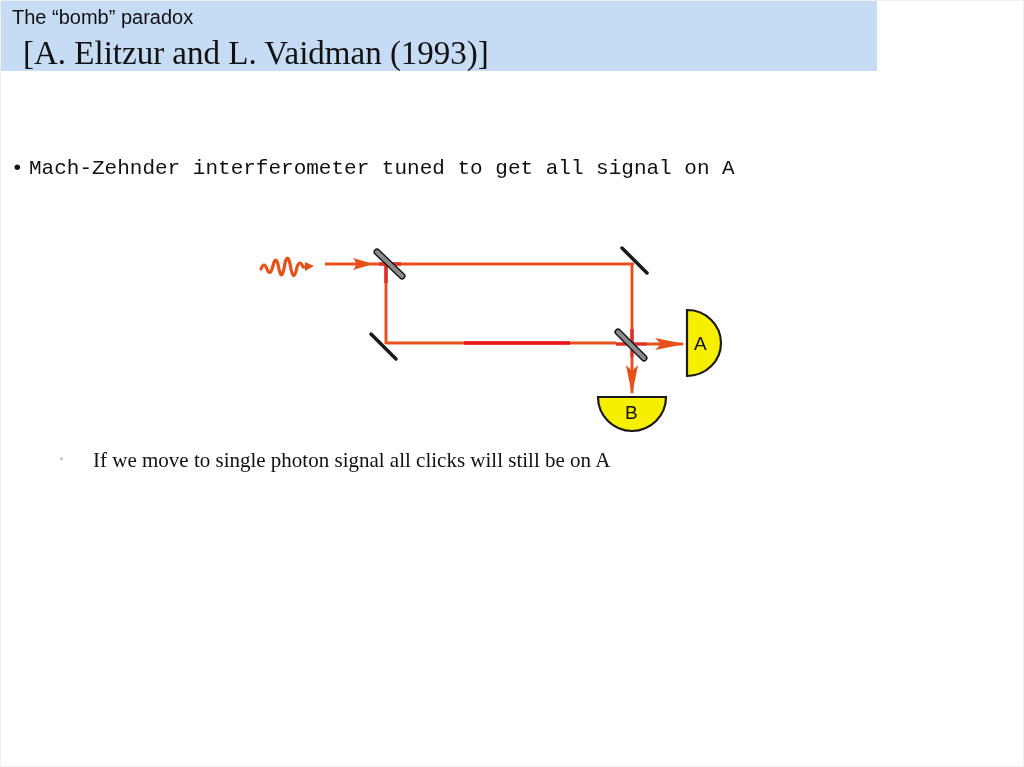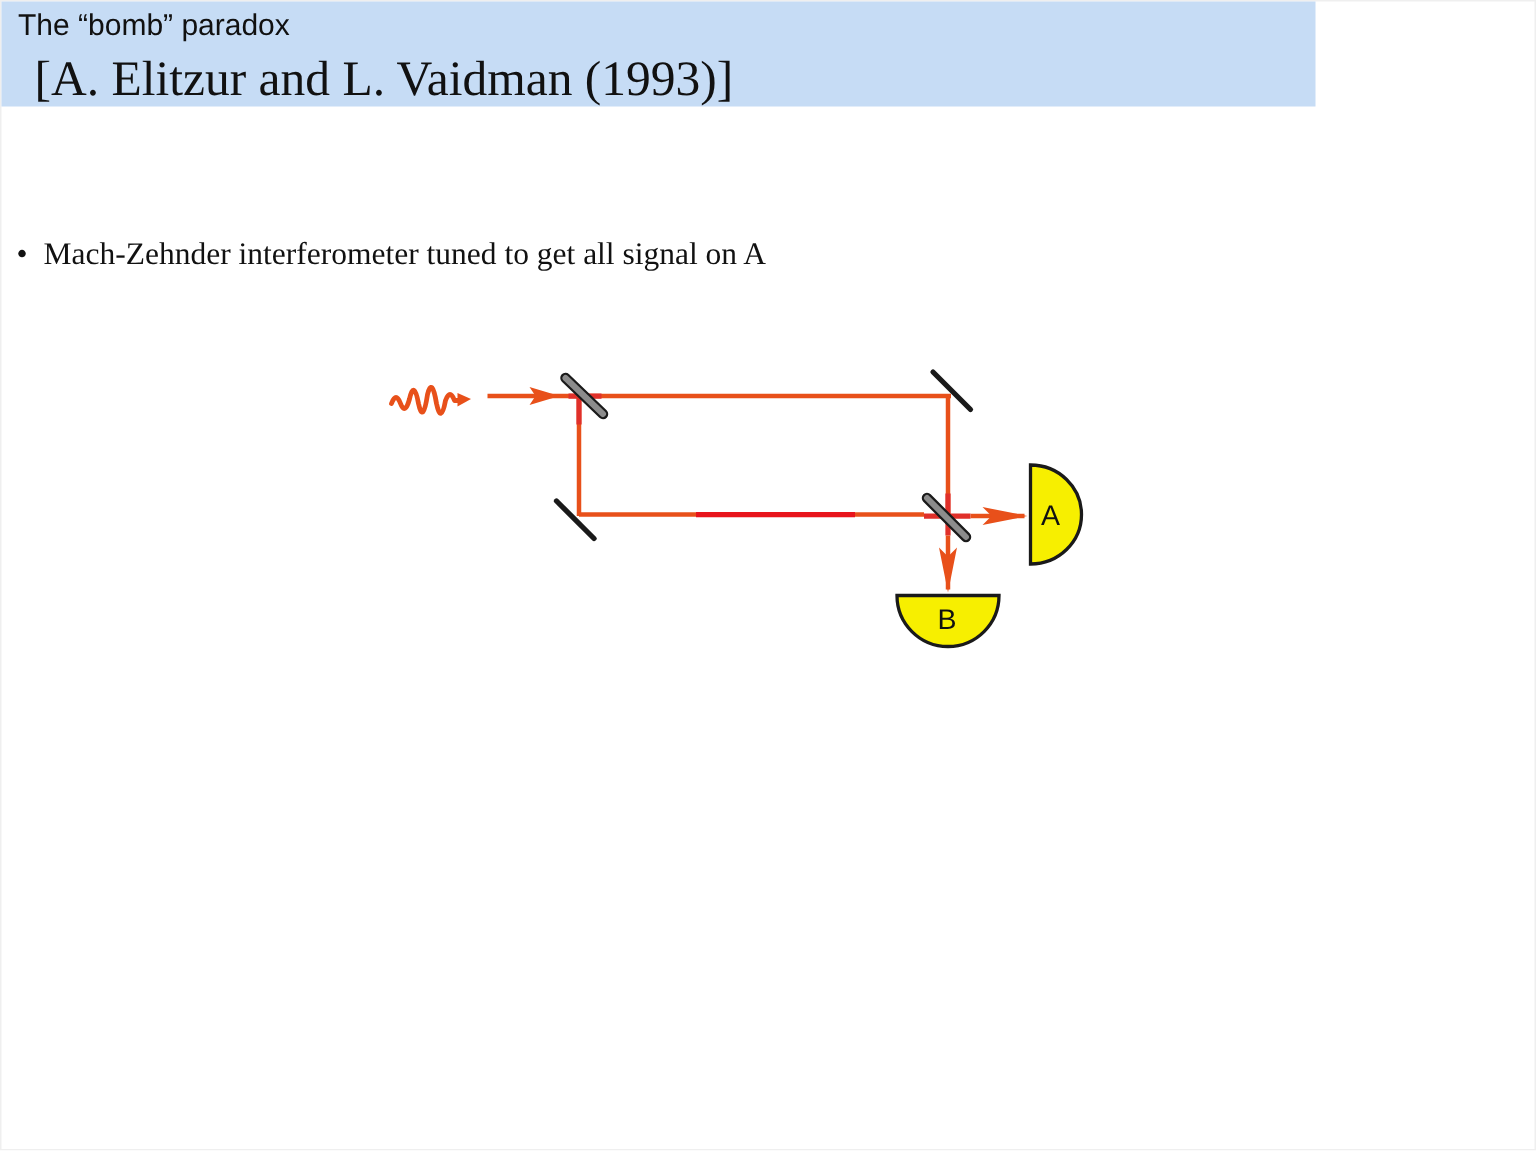--- a/index.html
+++ b/index.html
@@ -66,21 +66,21 @@
       position: absolute;
       left: 68px; top: 52px;
       font-family: "Liberation Sans", sans-serif;
       font-size: 7px;
       color: #1e2a36;
       white-space: nowrap;
     }
     .bullet1 {
       position: absolute;
       left: 10px; top: 156px;
-      font-family: Liberation Serif, serif;
+      font-family: Liberation Mono, monospace;
       font-size: 21px;
       color: #111111;
       white-space: nowrap;
     }
     .bullet1 .dot {
       display: inline-block;
       width: 18px;
     }
     .bullet2 {
       position: absolute;
@@ -175,13 +175,16 @@
       <path d="M686 309 A34 33 0 0 1 686 375 Z" fill="#f7ef00" stroke="#1a1a1a" stroke-width="2.2"></path>
       <text class="det-label" x="693" y="349">A</text>
     </g>
 
     <g>
       <path d="M597 396 L665 396 A34 34 0 0 1 597 396 Z" fill="#f7ef00" stroke="#1a1a1a" stroke-width="2.2"></path>
       <text class="det-label" x="624" y="418">B</text>
     </g>
   </svg>
 
+  <div class="bullet2">
+    <span class="dot">•</span><span>If we move to single photon signal all clicks will still be on A</span>
+  </div>
 </div>
 
 </body></html>

